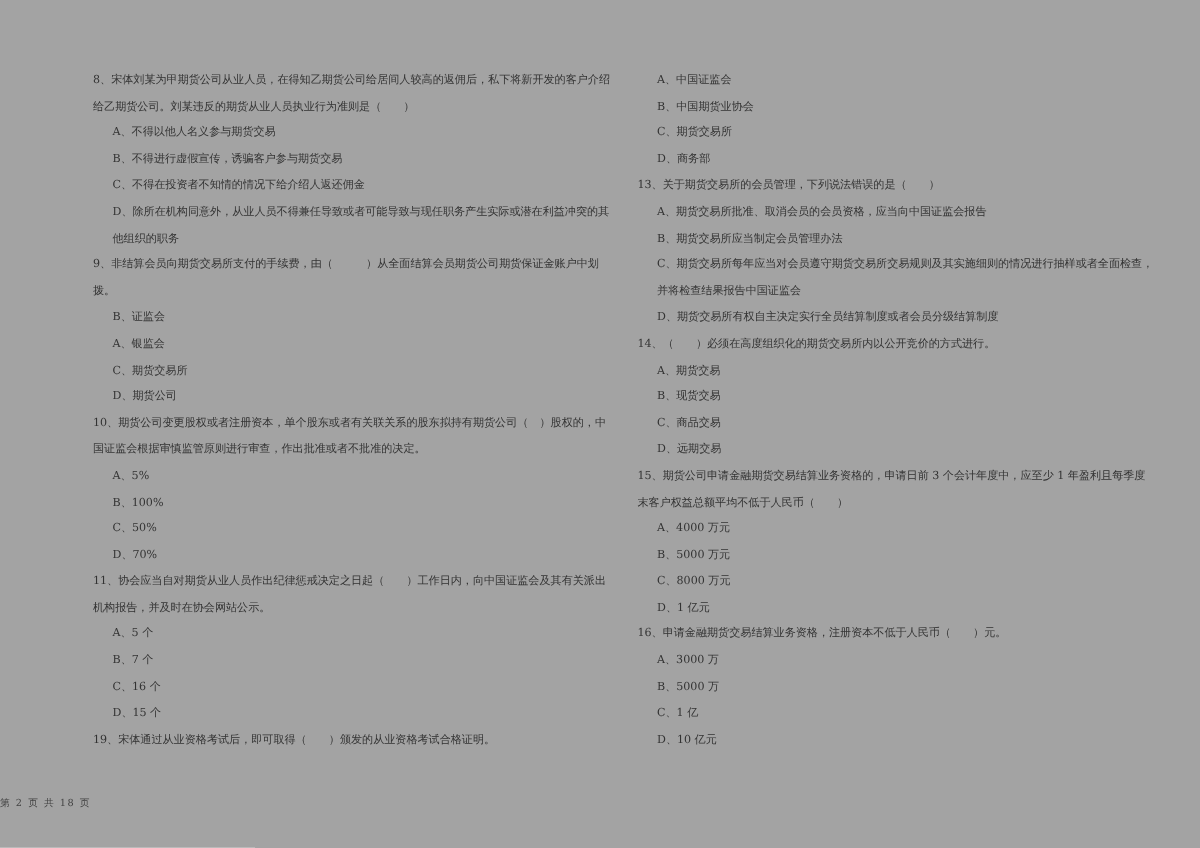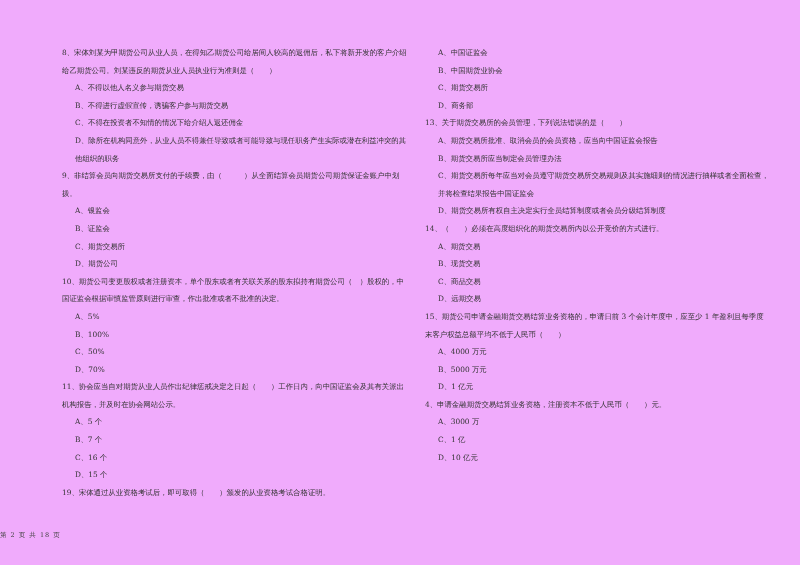--- a/index.html
+++ b/index.html
@@ -1,20 +1,20 @@
 <!DOCTYPE html>
 <html><head>
 <meta charset="utf-8">
 <style>
   html, body { margin: 0; padding: 0; }
   body {
     width: 800px; height: 565px; background: #ffffff; position: relative; overflow: hidden;
     font-family: "DejaVu Serif", "Liberation Serif", serif; color: #333;
   }
-  .page { position: absolute; left: 0; top: 0; width: 800px; height: 565px; background: #f0abfc; }
+  .page { position: absolute; left: 0; top: 0; width: 800px; height: 565px; background: #a3a3a3; }
   .col { position: absolute; top: 44px; width: 345px; font-size: 7.4px; line-height: 17.6px; }
   .col.left { left: 62px; }
   .col.right { left: 425px; }
   .q { margin: 0; }
   .stem { text-indent: 0; margin: 0; word-break: break-all; }
   .opt { margin: 0; padding-left: 13px; }
   .footer { position: absolute; top: 531px; left: 0; width: 800px; text-align: left; font-size: 6.5px; color: #444; letter-spacing: 1px; }
 </style>
 </head>
 <body>
@@ -23,22 +23,22 @@
   <div class="col left" id="col-left">
       <div class="q">
         <p class="stem">8、宋体刘某为甲期货公司从业人员，在得知乙期货公司给居间人较高的返佣后，私下将新开发的客户介绍给乙期货公司。刘某违反的期货从业人员执业行为准则是（　　）</p>
         <p class="opt">A、不得以他人名义参与期货交易</p>
         <p class="opt">B、不得进行虚假宣传，诱骗客户参与期货交易</p>
         <p class="opt">C、不得在投资者不知情的情况下给介绍人返还佣金</p>
         <p class="opt">D、除所在机构同意外，从业人员不得兼任导致或者可能导致与现任职务产生实际或潜在利益冲突的其他组织的职务</p>
       </div>
       <div class="q">
         <p class="stem">9、非结算会员向期货交易所支付的手续费，由（　　　）从全面结算会员期货公司期货保证金账户中划拨。</p>
+        <p class="opt">B、证监会</p>
         <p class="opt">A、银监会</p>
-        <p class="opt">B、证监会</p>
         <p class="opt">C、期货交易所</p>
         <p class="opt">D、期货公司</p>
       </div>
       <div class="q">
         <p class="stem">10、期货公司变更股权或者注册资本，单个股东或者有关联关系的股东拟持有期货公司（　）股权的，中国证监会根据审慎监管原则进行审查，作出批准或者不批准的决定。</p>
         <p class="opt">A、5%</p>
         <p class="opt">B、100%</p>
         <p class="opt">C、50%</p>
         <p class="opt">D、70%</p>
       </div>
@@ -71,23 +71,25 @@
         <p class="stem">14、（　　）必须在高度组织化的期货交易所内以公开竞价的方式进行。</p>
         <p class="opt">A、期货交易</p>
         <p class="opt">B、现货交易</p>
         <p class="opt">C、商品交易</p>
         <p class="opt">D、远期交易</p>
       </div>
       <div class="q">
         <p class="stem">15、期货公司申请金融期货交易结算业务资格的，申请日前 3 个会计年度中，应至少 1 年盈利且每季度末客户权益总额平均不低于人民币（　　）</p>
         <p class="opt">A、4000 万元</p>
         <p class="opt">B、5000 万元</p>
+        <p class="opt">C、8000 万元</p>
         <p class="opt">D、1 亿元</p>
       </div>
       <div class="q">
-        <p class="stem">4、申请金融期货交易结算业务资格，注册资本不低于人民币（　　）元。</p>
+        <p class="stem">16、申请金融期货交易结算业务资格，注册资本不低于人民币（　　）元。</p>
         <p class="opt">A、3000 万</p>
+        <p class="opt">B、5000 万</p>
         <p class="opt">C、1 亿</p>
         <p class="opt">D、10 亿元</p>
       </div>
     </div>
   <div class="footer">第 2 页 共 18 页</div>
 </div>
 
 </body></html>

